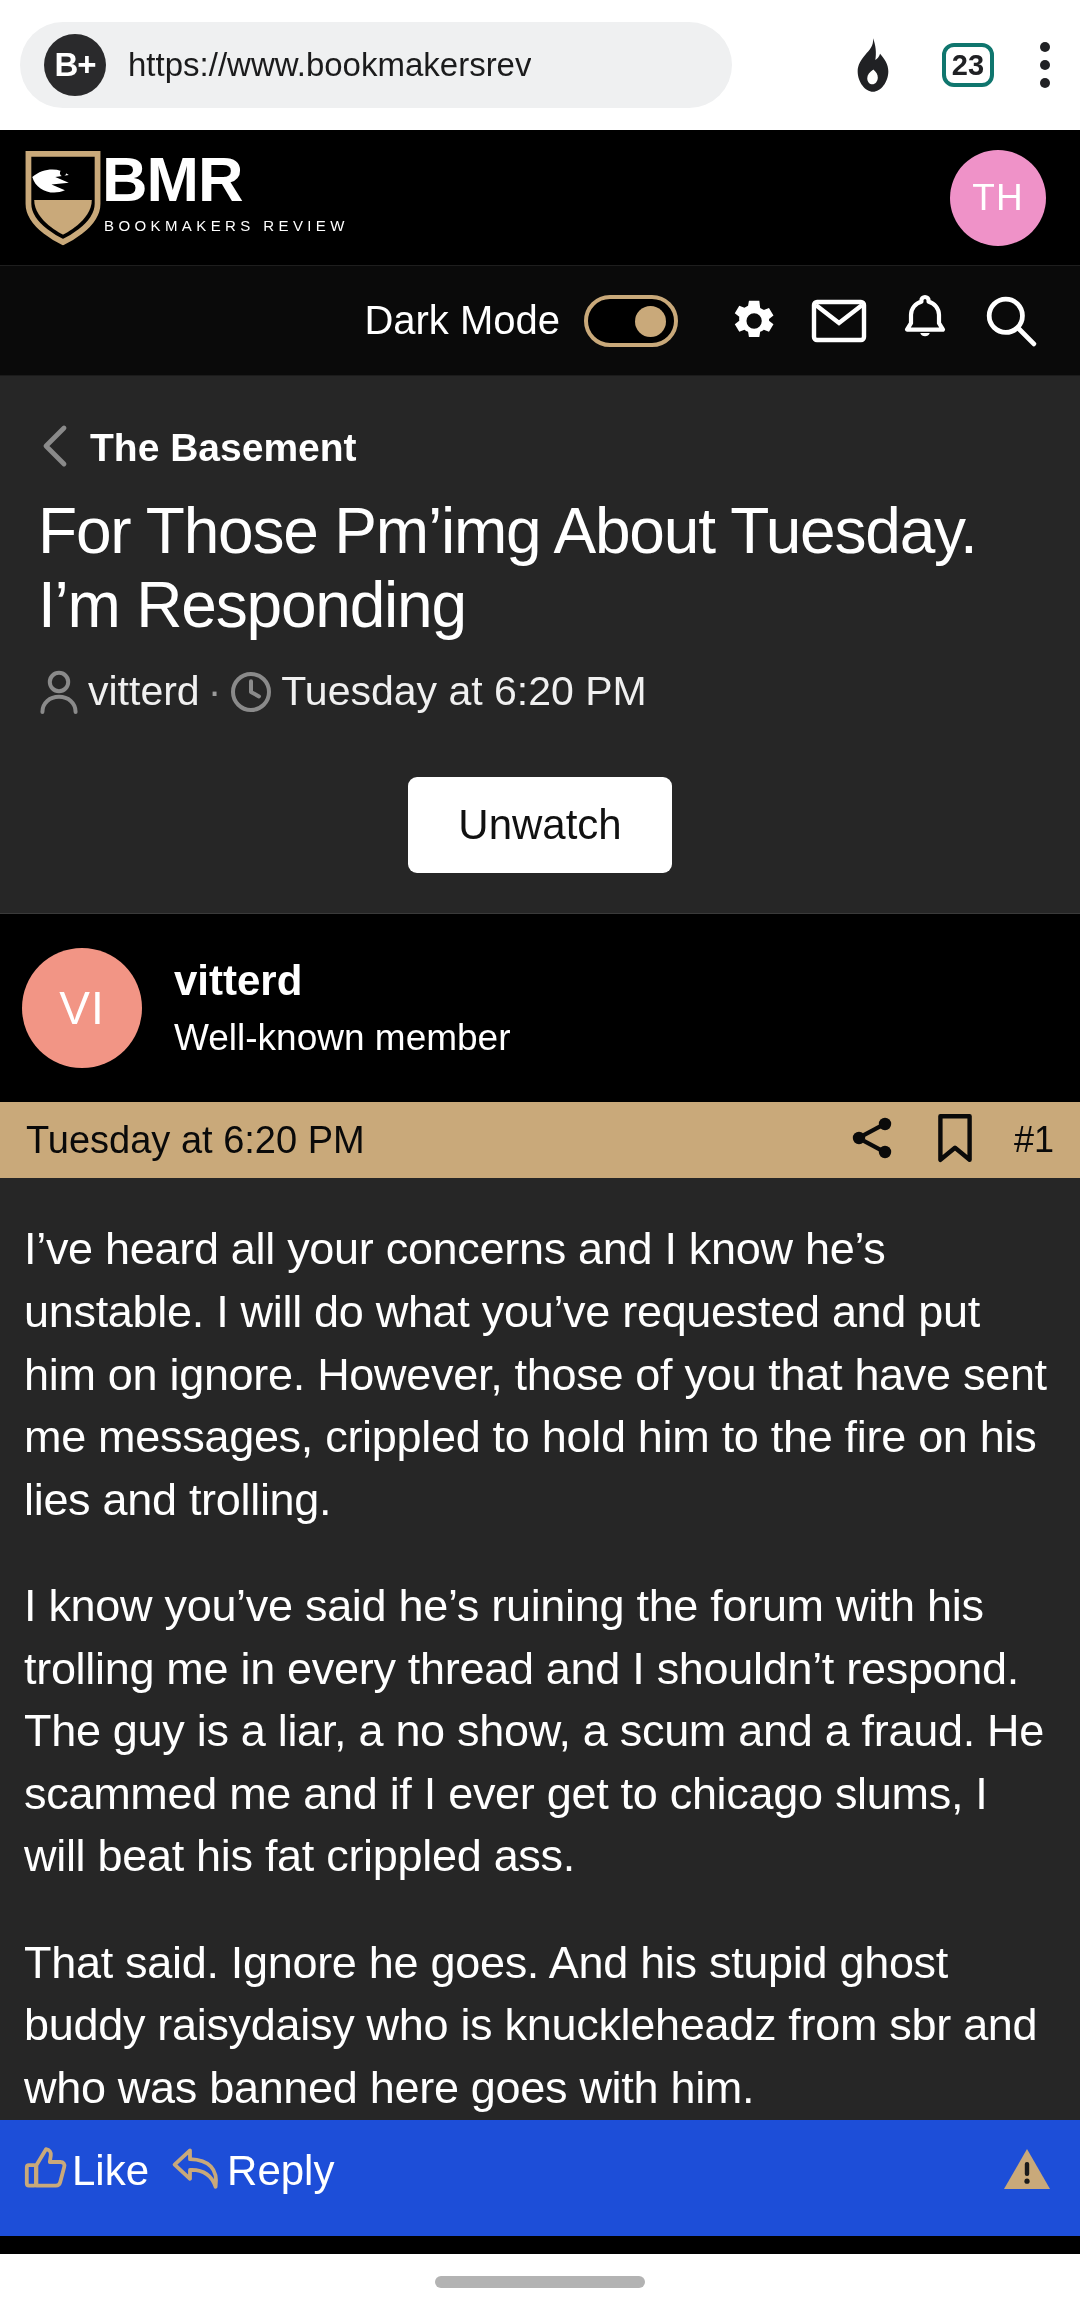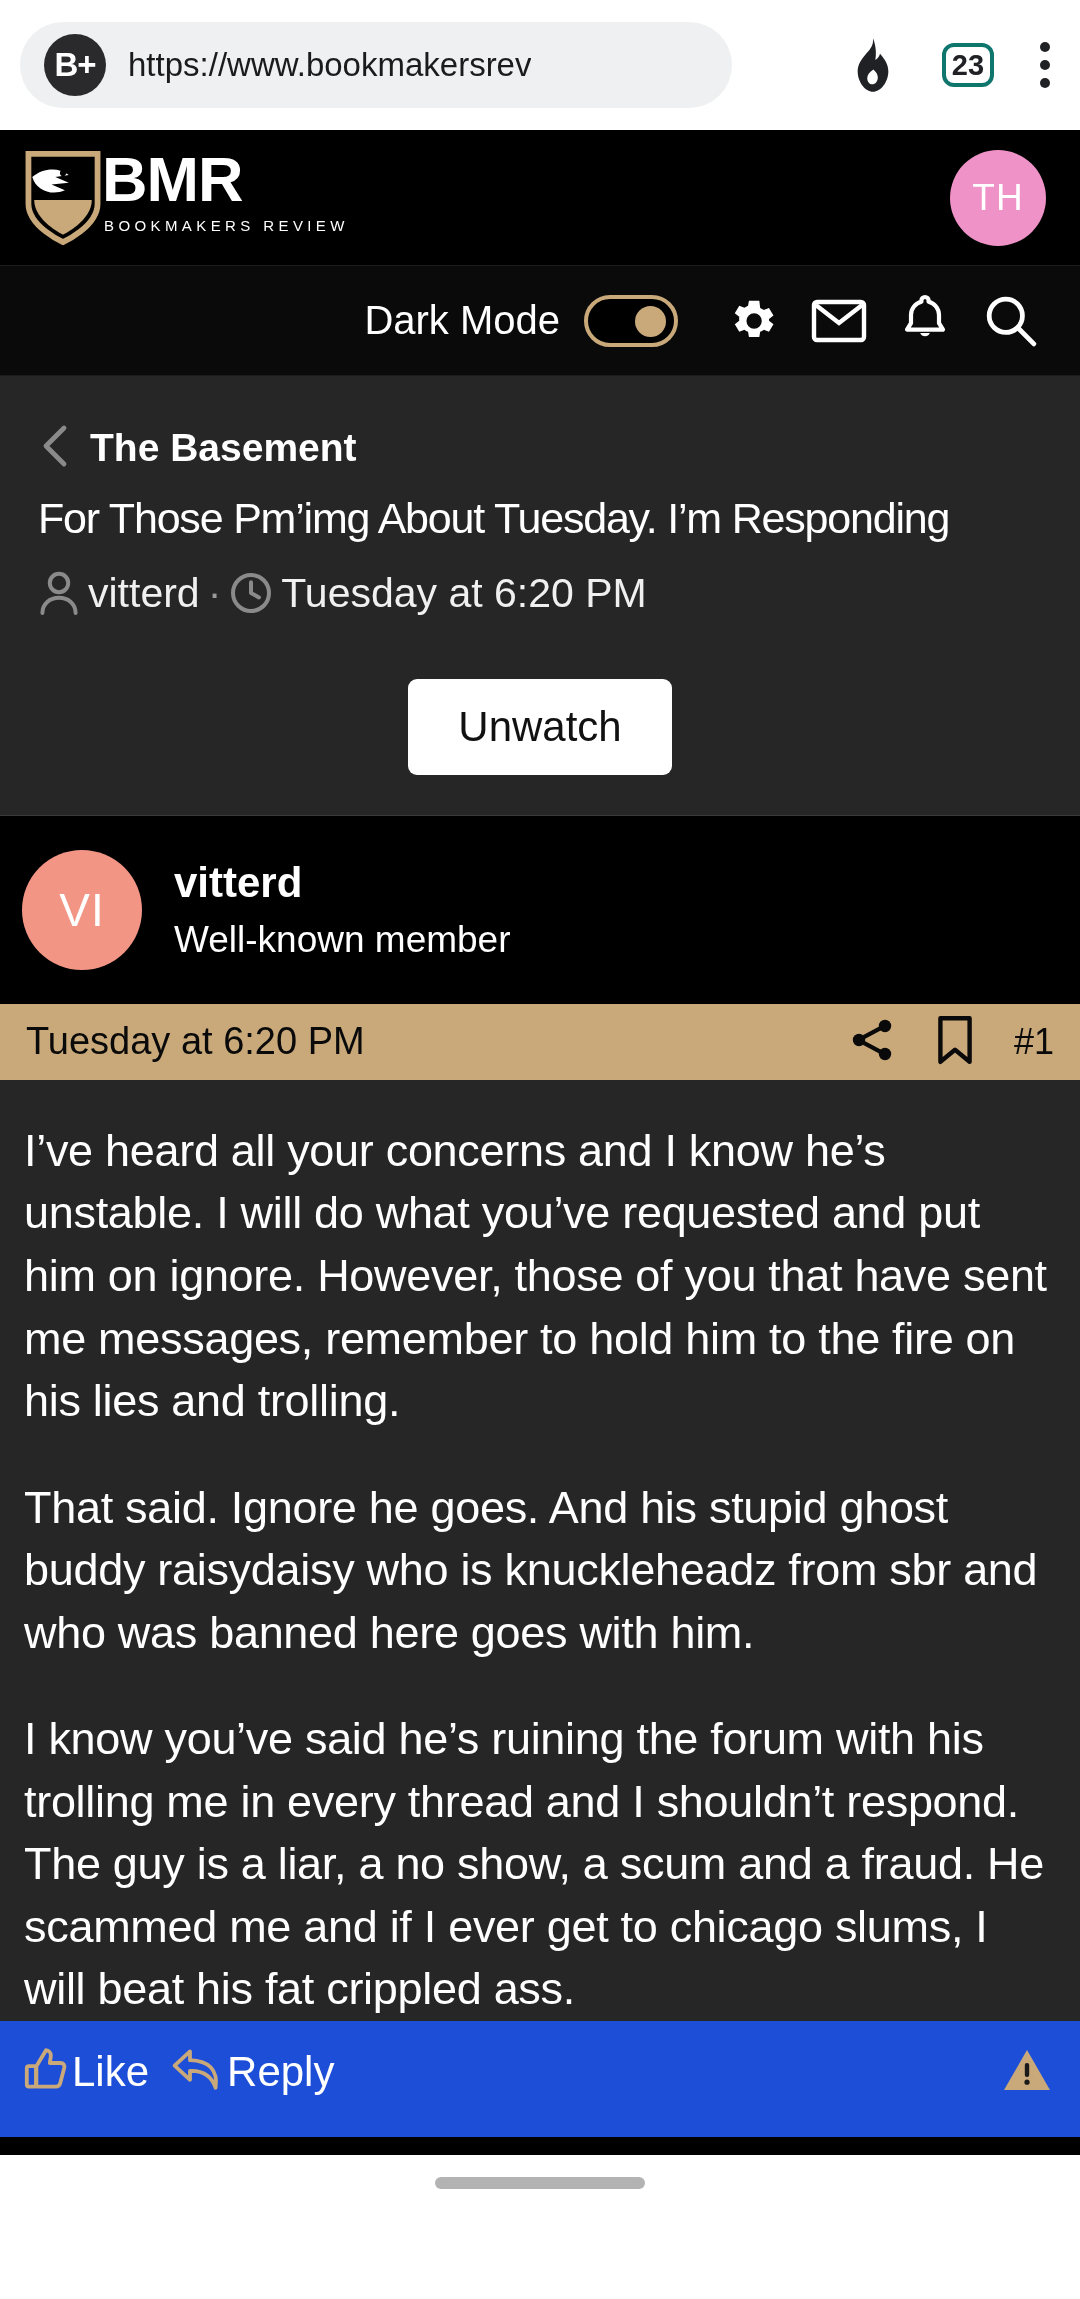--- a/index.html
+++ b/index.html
@@ -85,21 +85,21 @@
     position:absolute; top:7px; right:8px;
     width:31px; height:31px; border-radius:50%; background:#c9a97a;
   }
   .util-ico { width:86px; display:flex; align-items:center; justify-content:center; }
 
   
   .thread-head { background:#262626; padding:48px 28px 0 28px; }
   .breadcrumb { display:flex; align-items:center; gap:22px; padding-left:14px; }
   .bc-label { font-size:39px; font-weight:bold; color:#ffffff; }
   .thread-title {
-    font-size:43px; line-height:1.16; color:#ffffff;
+    font-size:64px; line-height:1.16; color:#ffffff;
     font-weight:400; letter-spacing:-1.2px;
     margin-top:22px; padding-left:10px;
     padding-right:40px;
   }
   .thread-meta {
     display:flex; align-items:center; gap:0;
     margin-top:26px; padding-left:10px;
   }
   .thread-meta .mtext { font-size:41px; color:#f0f0f0; }
   .thread-meta .dot { color:#9a9a9a; font-size:41px; margin:0 8px; }
@@ -295,23 +295,23 @@
       <span>
         <svg width="38" height="50" viewBox="0 0 19 25">
             <path d="M2.2 1.6h14.6v21.8l-7.3-6-7.3 6z" fill="none" stroke="#0a0a0a" stroke-width="2.2" stroke-linejoin="round"></path>
           </svg>
       </span>
       <span class="post-num">#1</span>
     </span>
   </div>
 
   <div class="post-body">
-    <p class="post-para">I’ve heard all your concerns and I know he’s unstable. I will do what you’ve requested and put him on ignore. However, those of you that have sent me messages, remember to hold him to the fire on his lies and trolling.</p>
+    <p class="post-para">I’ve heard all your concerns and I know he’s unstable. I will do what you’ve requested and put him on ignore. However, those of you that have sent me messages, crippled to hold him to the fire on his lies and trolling.</p>
+    <p class="post-para">I know you’ve said he’s ruining the forum with his trolling me in every thread and I shouldn’t respond. The guy is a liar, a no show, a scum and a fraud. He scammed me and if I ever get to chicago slums, I will beat his fat crippled ass.</p>
     <p class="post-para">That said. Ignore he goes. And his stupid ghost buddy raisydaisy who is knuckleheadz from sbr and who was banned here goes with him.</p>
-    <p class="post-para">I know you’ve said he’s ruining the forum with his trolling me in every thread and I shouldn’t respond. The guy is a liar, a no show, a scum and a fraud. He scammed me and if I ever get to chicago slums, I will beat his fat crippled ass.</p>
   </div>
 
   <div class="post-actions">
     <span class="actions-left">
       <span class="action-btn">
         <span>
           <svg width="44" height="46" viewBox="0 0 22 23">
               <path d="M6.2 9.6 L11 1.6 c1.8 .2 2.6 1.5 2.4 3.1 L12.9 8 h5.3 c1.5 0 2.3 1.1 1.9 2.5 l-2 7.6 c-.3 1.1 -1 1.7 -2.1 1.7 H6.2 z" fill="none" stroke="#c9a97a" stroke-width="1.9" stroke-linejoin="round"></path>
               <rect x="1.4" y="9.6" width="4.6" height="10.2" rx="1" fill="none" stroke="#c9a97a" stroke-width="1.9"></rect>
             </svg>

